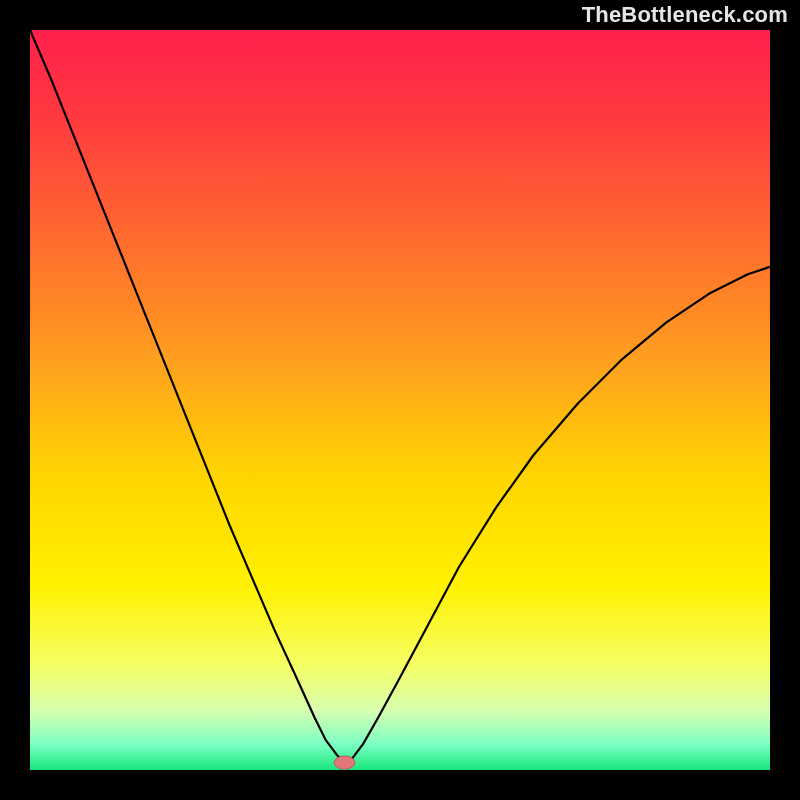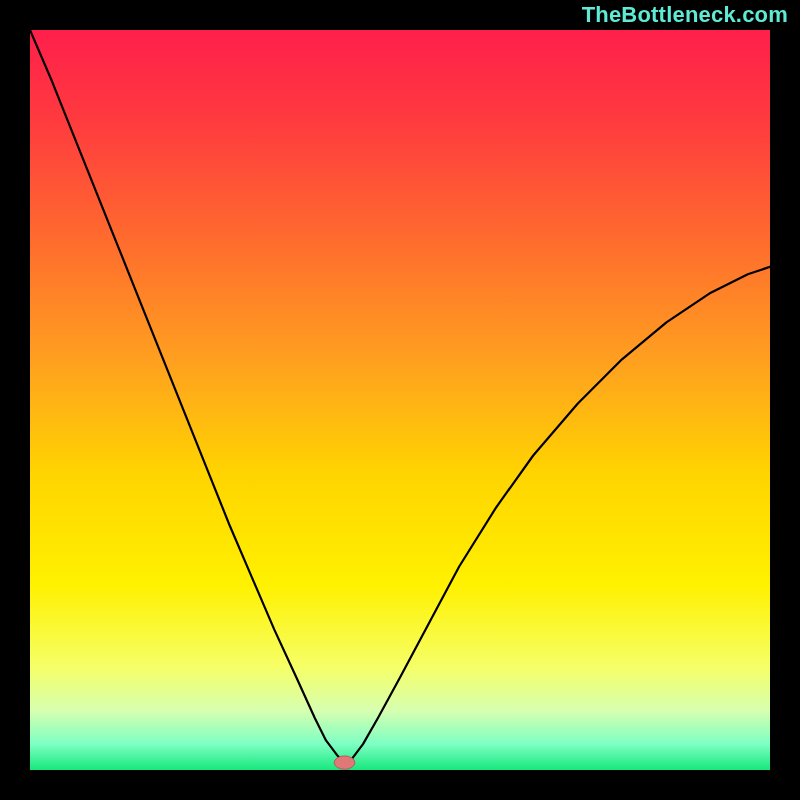--- a/index.html
+++ b/index.html
@@ -16,21 +16,21 @@
     width: 800px;
     height: 800px;
     background: #000;
   }
   .watermark {
     position: absolute;
     top: 2px;
     right: 12px;
     font-size: 22px;
     font-weight: 600;
-    color: #5eead4;
+    color: #e5e5e5;
     letter-spacing: 0.2px;
     z-index: 5;
   }
   .plot-wrap {
     position: absolute;
     left: 30px;
     top: 30px;
     width: 740px;
     height: 740px;
   }

